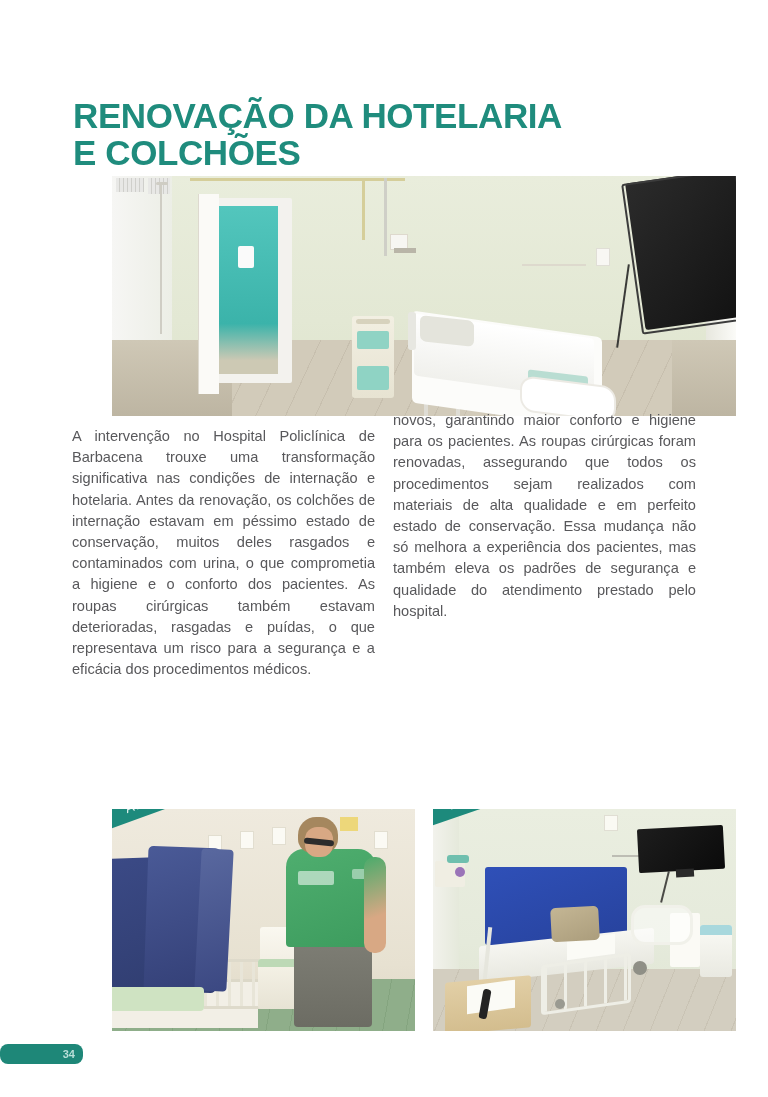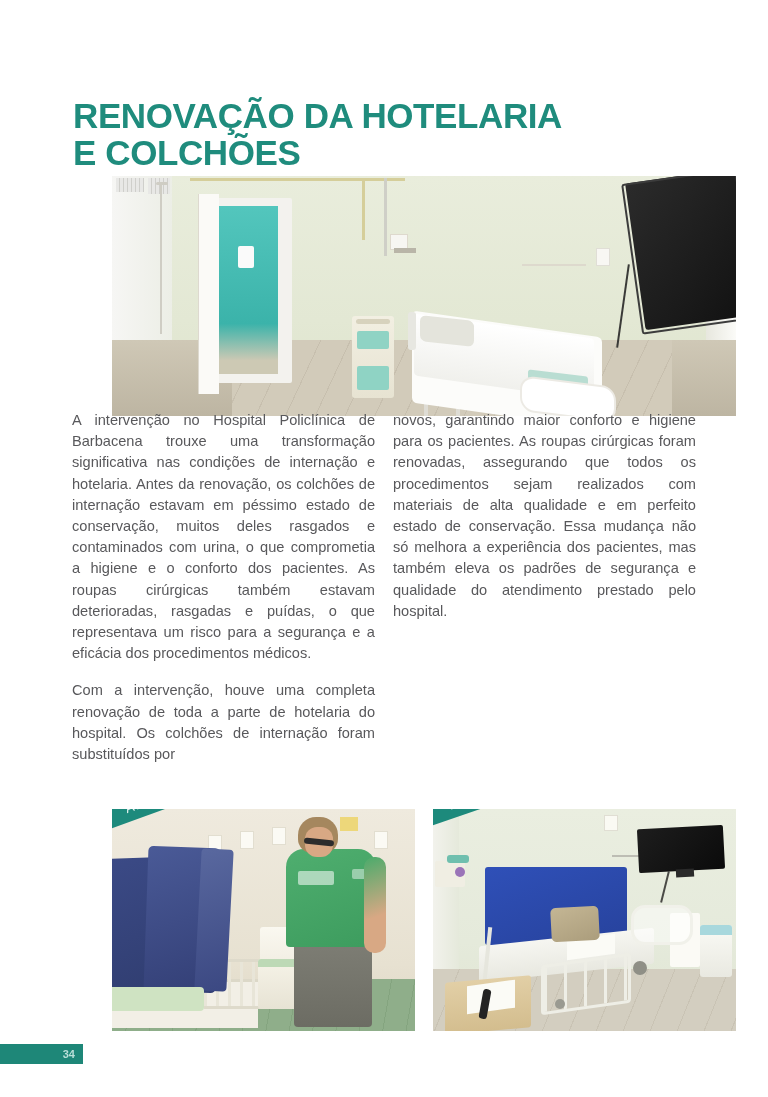--- a/index.html
+++ b/index.html
@@ -46,21 +46,21 @@
     position: absolute;
     top: 410px;
     width: 303px;
     font-size: 14.6px;
     line-height: 21.2px;
     text-align: justify;
     color: #58585b;
     -webkit-hyphens: none;
     hyphens: none;
   }
-  .col-left  { left: 72px; }
+  .col-left  { left: 72px; margin-top: 16px; }
   .col-right { left: 393px; }
   .col p { margin: 0 0 16px 0; }
   .col p:last-child { margin-bottom: 0; }
 
   
   .photo-bottom {
     position: absolute;
     top: 793px;
     width: 303px;
     height: 222px;
@@ -94,20 +94,21 @@
   }
 
   
   .footer-bar {
     position: absolute;
     left: 0;
     top: 1044px;
     width: 83px;
     height: 20px;
     background: #1e8778;
+    border-radius: 8px;
   }
   .footer-page-number {
     position: absolute;
     right: 8px;
     top: 3px;
     font-size: 11px;
     font-weight: bold;
     color: #b9dfd8;
     line-height: 14px;
   }
@@ -290,21 +291,20 @@
     <div class="sq hero-rail"></div>
     <div class="sq hero-outlet"></div>
     <div class="sq hero-cord"></div>
     <div class="sq hero-tv"></div>
     <div class="sq hero-tv-edge"></div>
   </div>
 </figure>
 
 <div class="col col-left">
   <p>A intervenção no Hospital Policlínica de Barbacena trouxe uma transformação significativa nas condições de internação e hotelaria. Antes da renovação, os colchões de internação estavam em péssimo estado de conservação, muitos deles rasgados e contaminados com urina, o que comprometia a higiene e o conforto dos pacientes. As roupas cirúrgicas também estavam deterioradas, rasgadas e puídas, o que representava um risco para a segurança e a eficácia dos procedimentos médicos.</p>
-  <p>Com a intervenção, houve uma completa renovação de toda a parte de hotelaria do hospital. Os colchões de internação foram substituídos por</p>
 </div>
 
 <div class="col col-right">
   <p>novos, garantindo maior conforto e higiene para os pacientes. As roupas cirúrgicas foram renovadas, assegurando que todos os procedimentos sejam realizados com materiais de alta qualidade e em perfeito estado de conservação. Essa mudança não só melhora a experiência dos pacientes, mas também eleva os padrões de segurança e qualidade do atendimento prestado pelo hospital.</p>
 </div>
 
 <figure class="photo-bottom photo-before">
   <div class="scene">
     <div class="sq b4-wall"></div>
     <div class="sq b4-floor"></div>

